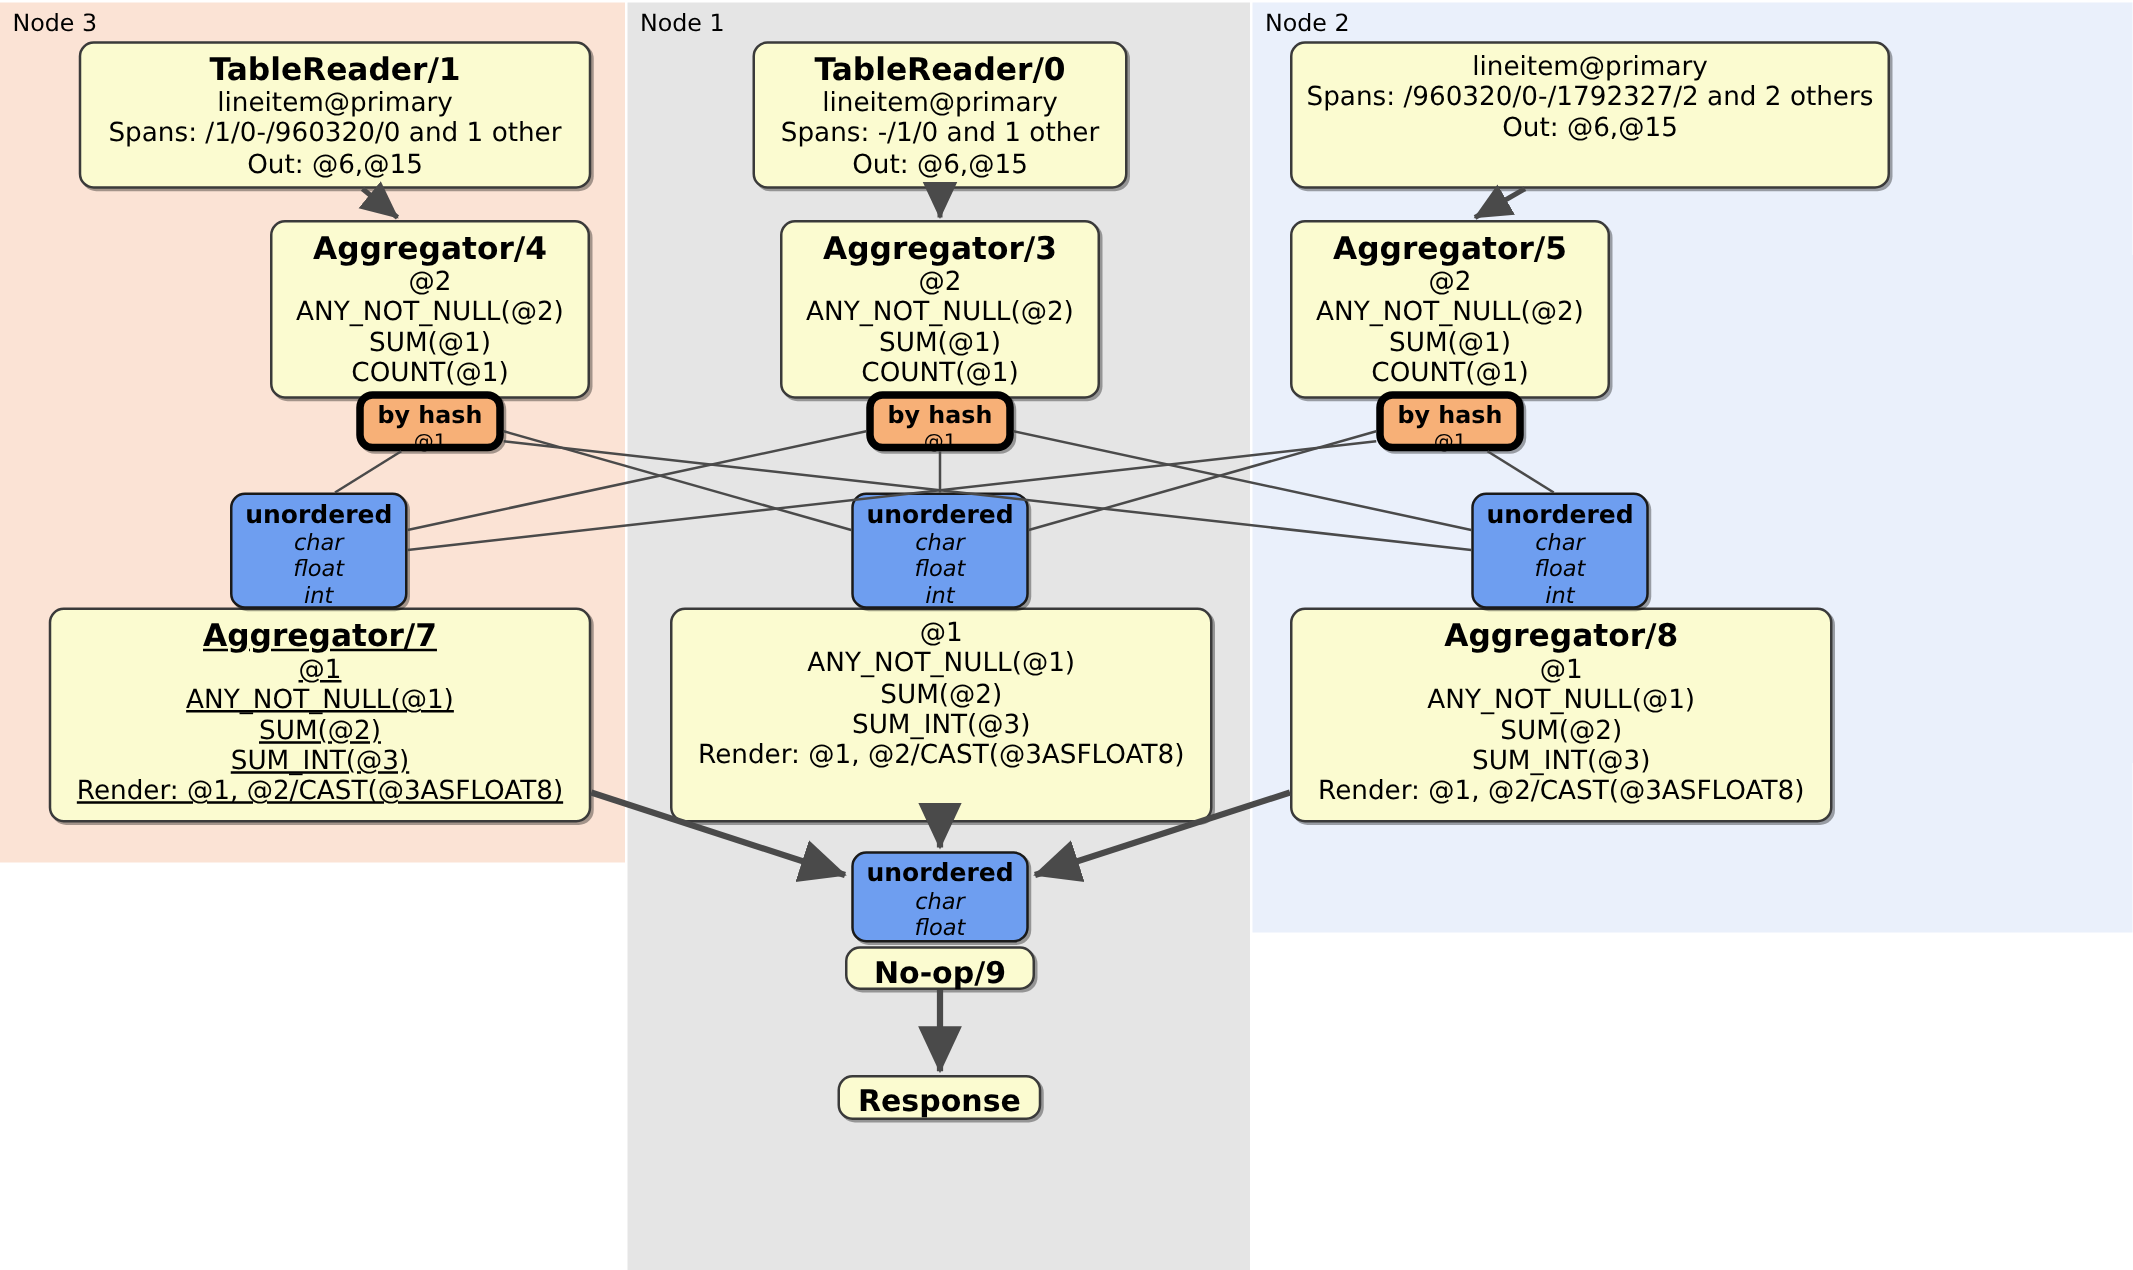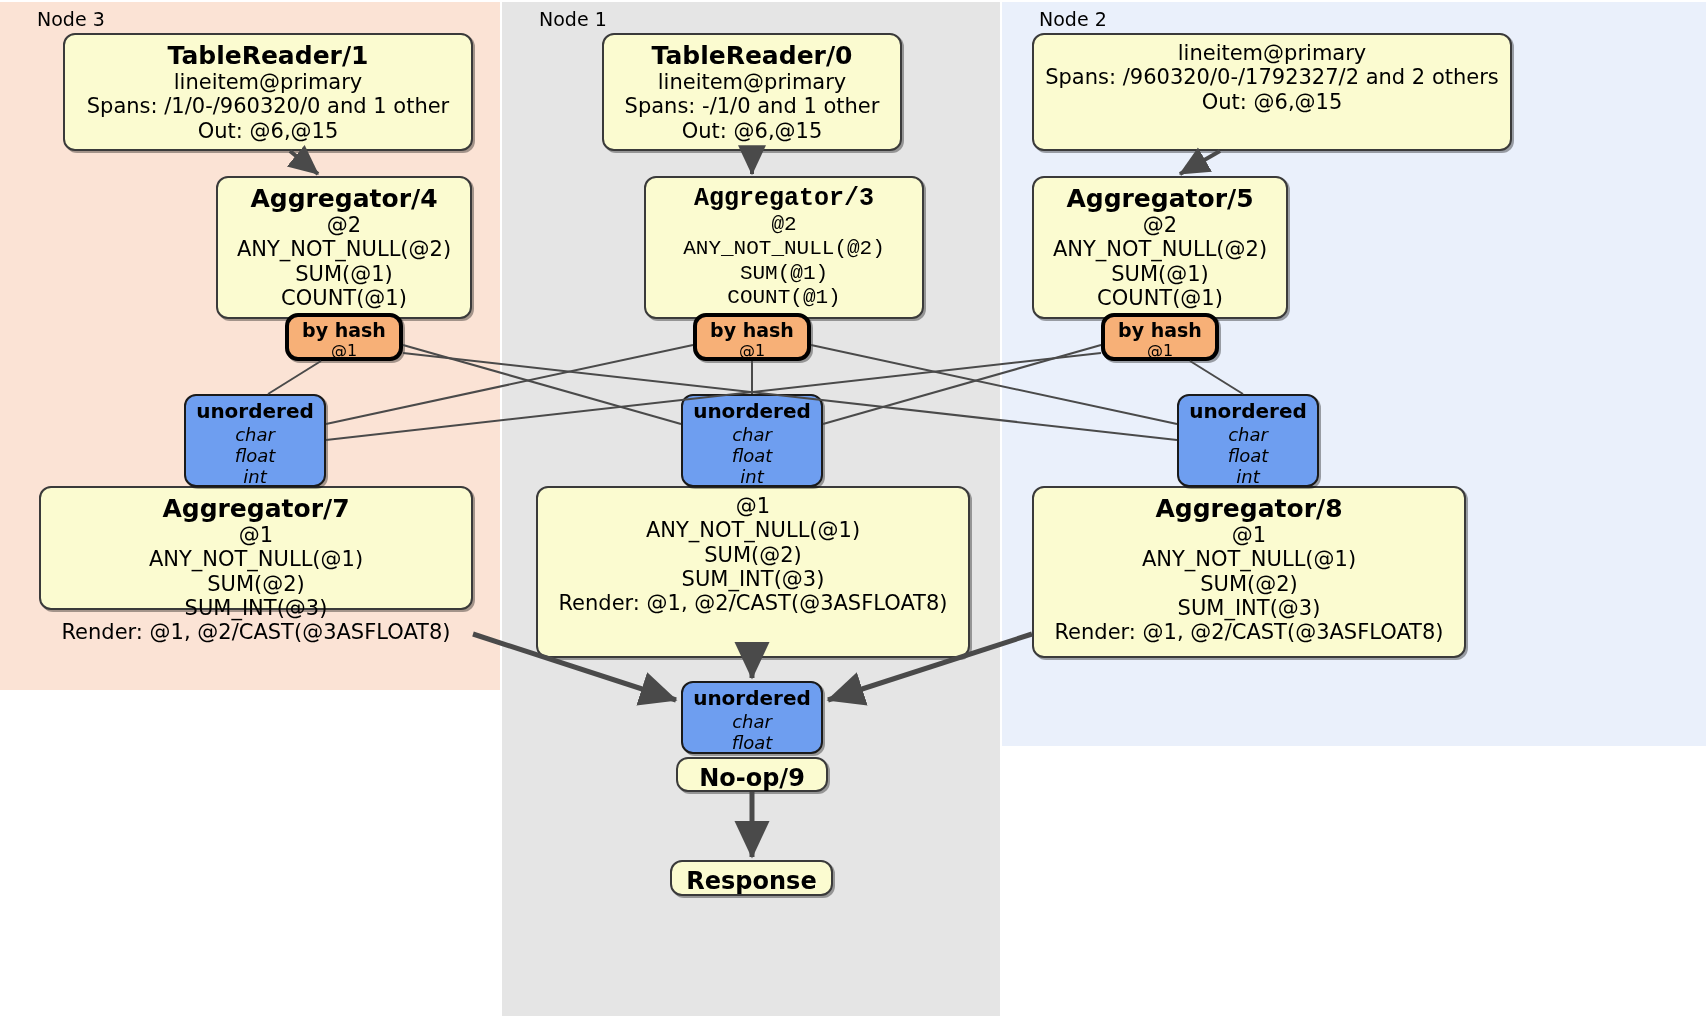--- a/index.html
+++ b/index.html
@@ -23,21 +23,20 @@
     position: absolute;
     box-sizing: border-box;
   }
   .node-panel-label {
     position: absolute;
     top: 6px;
     left: 10px;
     font-size: 19px;
     color: #000;
     white-space: nowrap;
-    margin-left: 27px;
   }
   svg#edges {
     position: absolute;
     left: 0;
     top: 0;
     width: 1706px;
     height: 1016px;
     pointer-events: none;
   }
   .gbox {
@@ -59,21 +58,21 @@
   }
   .gbox .detail {
     font-size: 21px;
     line-height: 1.16;
     color: #000;
     white-space: nowrap;
   }
   .router {
     position: absolute;
     box-sizing: border-box;
-    border: 4px solid #000000;
+    border: 6px solid #000000;
     border-radius: 13px;
     text-align: center;
     background: #f7b077;
     box-shadow: 2px 2px 0px rgba(0,0,0,0.35);
     padding: 3px 8px;
   }
   .router .title {
     font-weight: bold;
     font-size: 19px;
     line-height: 1.15;
@@ -174,35 +173,35 @@
         <div class="detail">Spans: /960320/0-/1792327/2 and 2 others</div>
         <div class="detail">Out: @6,@15</div>
       </div>
       <div class="gbox" style="left: 216px; top: 176px; width: 256px; height: 143px;">
         <div class="title">Aggregator/4</div>
         <div class="detail">@2</div>
         <div class="detail">ANY_NOT_NULL(@2)</div>
         <div class="detail">SUM(@1)</div>
         <div class="detail">COUNT(@1)</div>
       </div>
-      <div class="gbox" style="left: 644px; top: 176px; width: 280px; height: 143px; font-family: Liberation Mono, monospace;">
+      <div class="gbox" style="left: 624px; top: 176px; width: 256px; height: 143px;">
         <div class="title">Aggregator/3</div>
         <div class="detail">@2</div>
         <div class="detail">ANY_NOT_NULL(@2)</div>
         <div class="detail">SUM(@1)</div>
         <div class="detail">COUNT(@1)</div>
       </div>
       <div class="gbox" style="left: 1032px; top: 176px; width: 256px; height: 143px;">
         <div class="title">Aggregator/5</div>
         <div class="detail">@2</div>
         <div class="detail">ANY_NOT_NULL(@2)</div>
         <div class="detail">SUM(@1)</div>
         <div class="detail">COUNT(@1)</div>
       </div>
-      <div class="gbox" style="left: 39px; top: 486px; width: 434px; height: 124px;">
+      <div class="gbox" style="left: 39px; top: 486px; width: 434px; height: 172px; text-decoration: underline;">
         <div class="title">Aggregator/7</div>
         <div class="detail">@1</div>
         <div class="detail">ANY_NOT_NULL(@1)</div>
         <div class="detail">SUM(@2)</div>
         <div class="detail">SUM_INT(@3)</div>
         <div class="detail">Render: @1, @2/CAST(@3ASFLOAT8)</div>
       </div>
       <div class="gbox" style="left: 536px; top: 486px; width: 434px; height: 172px;">
         <div class="detail">@1</div>
         <div class="detail">ANY_NOT_NULL(@1)</div>

